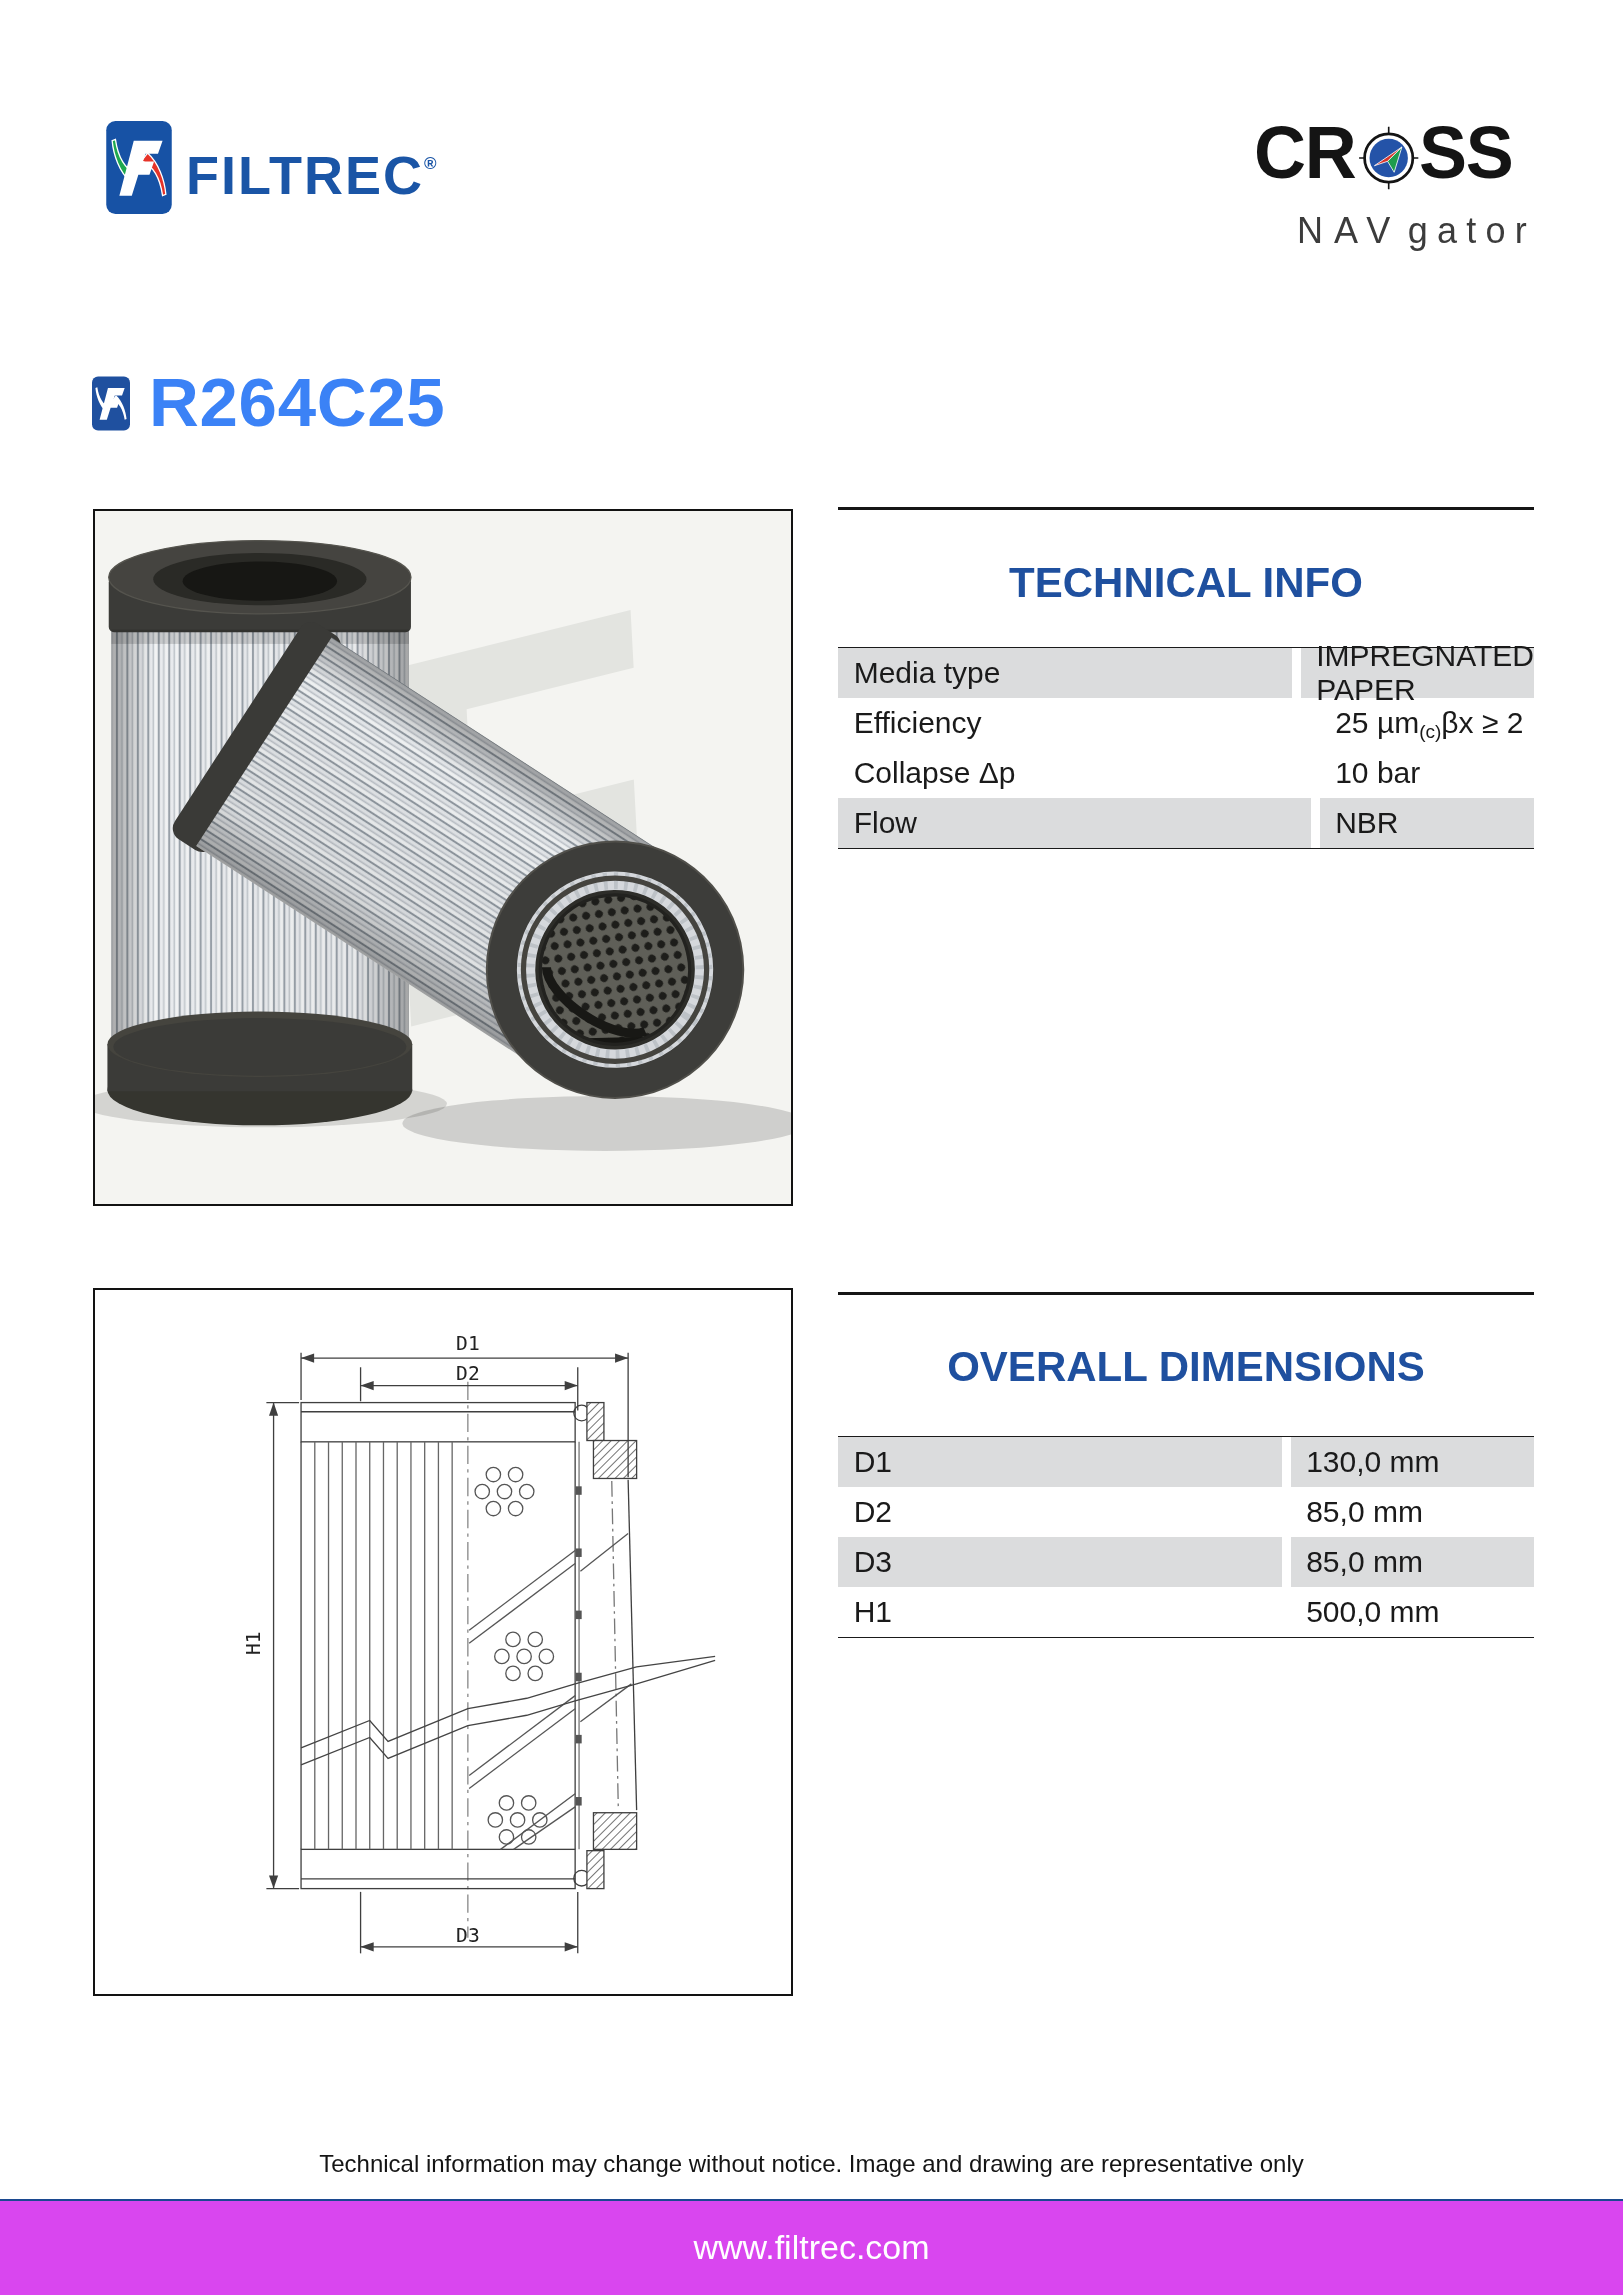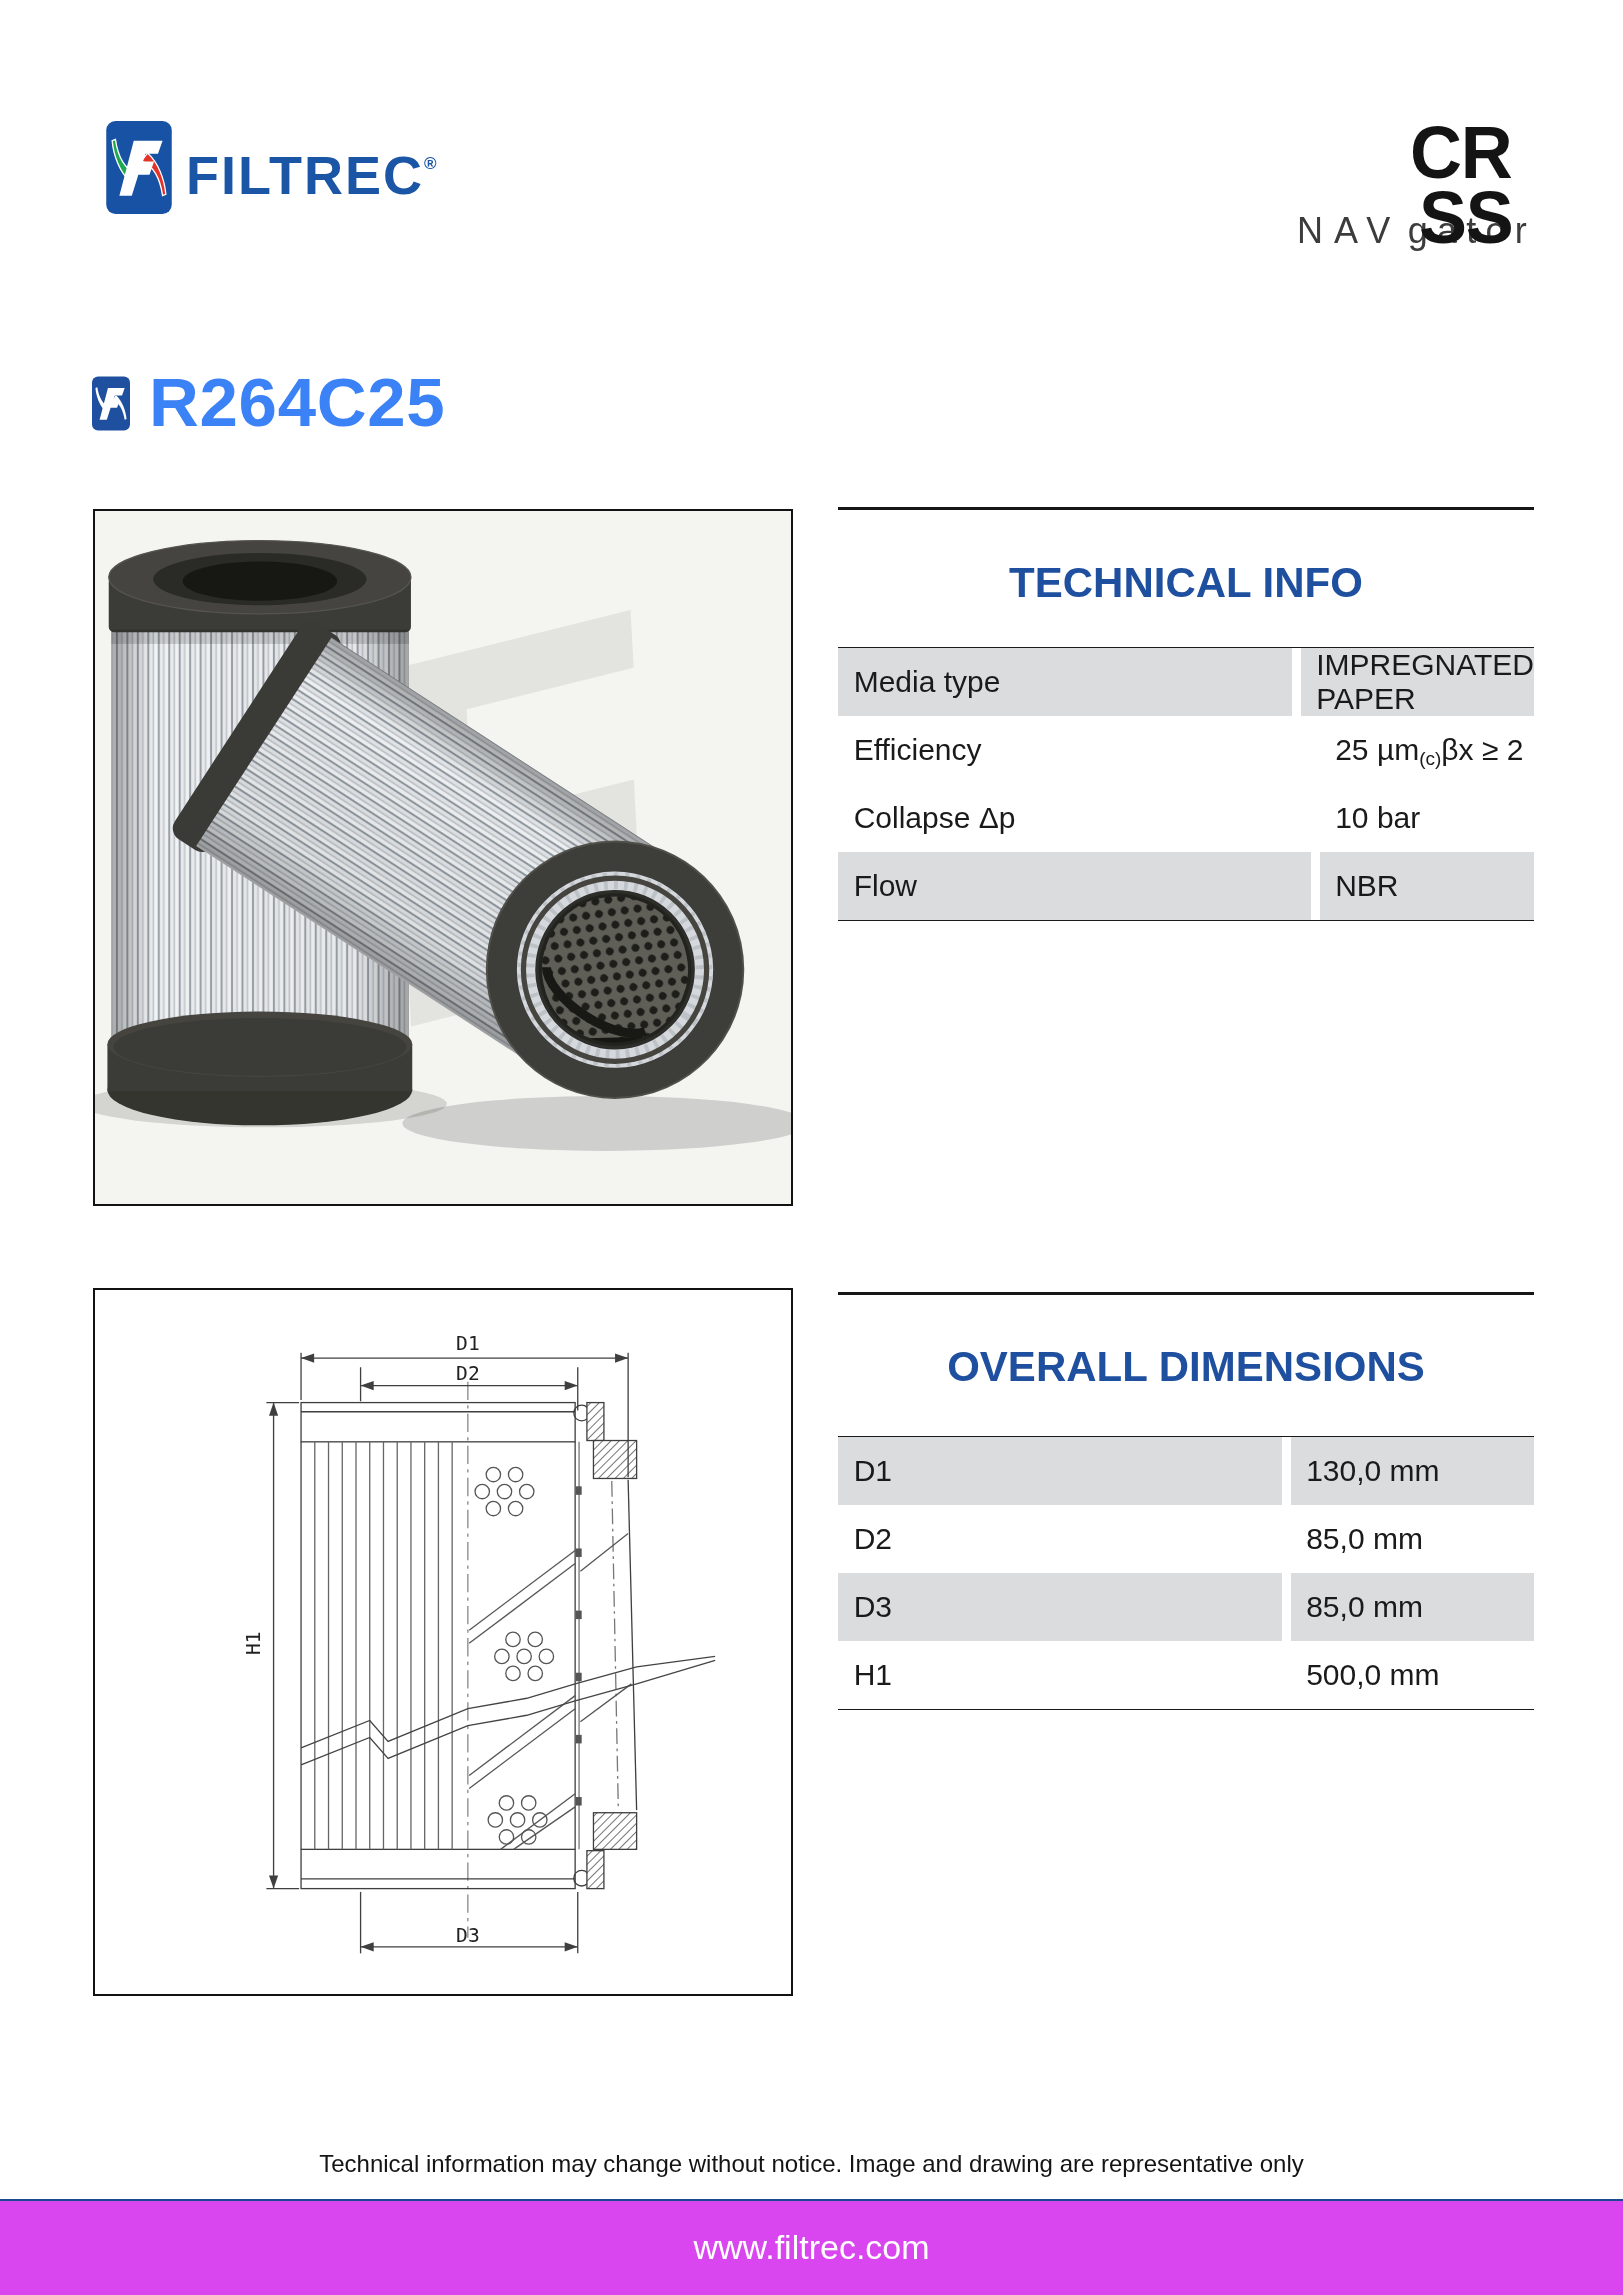--- a/index.html
+++ b/index.html
@@ -6,21 +6,21 @@
   #page{position:relative;width:1623px;height:2295px;background:#ffffff;overflow:hidden;
         font-family:"Liberation Sans", sans-serif;color:#1a1a1a;}
   .abs{position:absolute;}
 
   
   #filtrec-logo-icon{left:106px;top:121px;width:66px;height:93px;}
   #filtrec-logo-text{left:186px;top:139px;height:50px;line-height:50px;
      font-size:54px;font-weight:bold;letter-spacing:2px;color:#1A55A6;}
   #filtrec-reg{font-size:17px;vertical-align:25px;font-weight:bold;letter-spacing:0;}
   #cross-logo{left:1254px;top:120px;width:262px;}
-  .cross-row1{display:flex;align-items:flex-end;height:65px;flex-direction:column;}
+  .cross-row1{display:flex;align-items:flex-start;height:65px;}
   .cross-word{font-size:75px;font-weight:bold;color:#141414;line-height:65px;
      transform:scaleX(.96);transform-origin:left;letter-spacing:-1.3px;}
   .cross-row2{display:flex;align-items:center;margin-top:18px;padding-left:43px;}
   .nav-seg{font-size:36px;color:#3c3c3c;letter-spacing:11px;line-height:38px;}
   .nav-seg.lower{letter-spacing:9.2px;}
 
   
   #part-icon{left:92px;top:376px;width:38px;height:55px;}
   #part-number{left:149px;top:373px;height:60px;line-height:60px;
      font-size:69px;font-weight:bold;color:#3b82f6;letter-spacing:0.7px;}
@@ -33,21 +33,21 @@
   
   .rule{background:#161616;height:2.6px;width:696px;left:838px;}
   #tech-rule{top:507px;} #dims-rule{top:1292px;}
   .sec-title{left:838px;width:696px;text-align:center;font-size:42px;font-weight:bold;color:#1F509F;}
   #tech-title{top:559px;} #dims-title{top:1343px;}
 
   
   .dtable{left:838px;width:696px;border-top:1.3px solid #1a1a1a;border-bottom:1.3px solid #1a1a1a;}
   #tech-table{top:647px;--labelw:473px;}
   #dims-table{top:1436px;--labelw:444px;}
-  .trow{display:flex;height:68px;}
+  .trow{display:flex;height:50px;}
   .tcell{display:flex;align-items:center;height:100%;box-sizing:border-box;font-size:30px;color:#1a1a1a;}
   .tlabel{width:var(--labelw);padding-left:15.7px;}
   .tgap{width:8.5px;height:100%;}
   .tvalue{flex:1;padding-left:15.7px;}
   .trow.gray .tlabel,.trow.gray .tvalue{background:#DBDCDD;}
   .sub{font-size:19px;position:relative;top:8.5px;}
 
   
   #footer-note{left:0;top:2150px;width:1623px;text-align:center;font-size:24px;color:#141414;}
   #footer-bar{left:0;top:2199px;width:1623px;height:97px;background:#d946ef;border-top:2.6px solid #1c4a90;box-sizing:border-box;}

